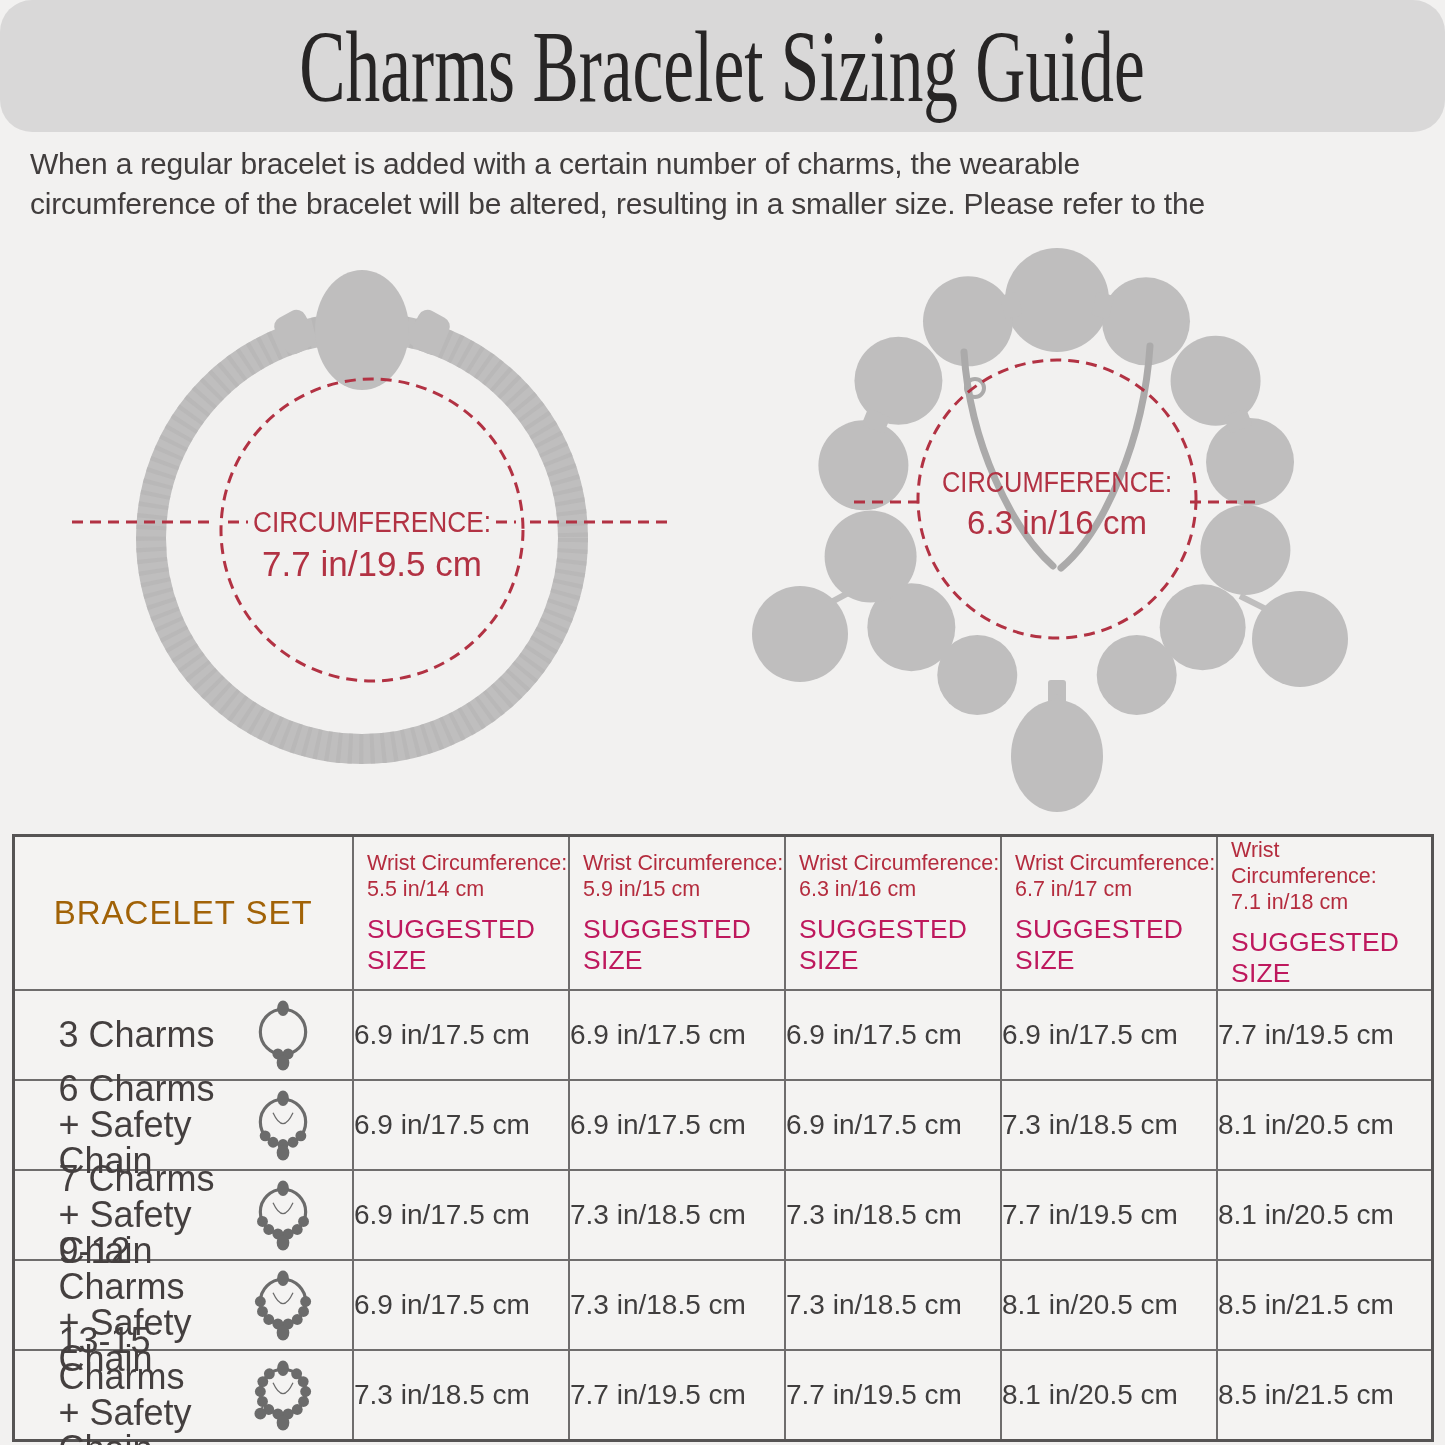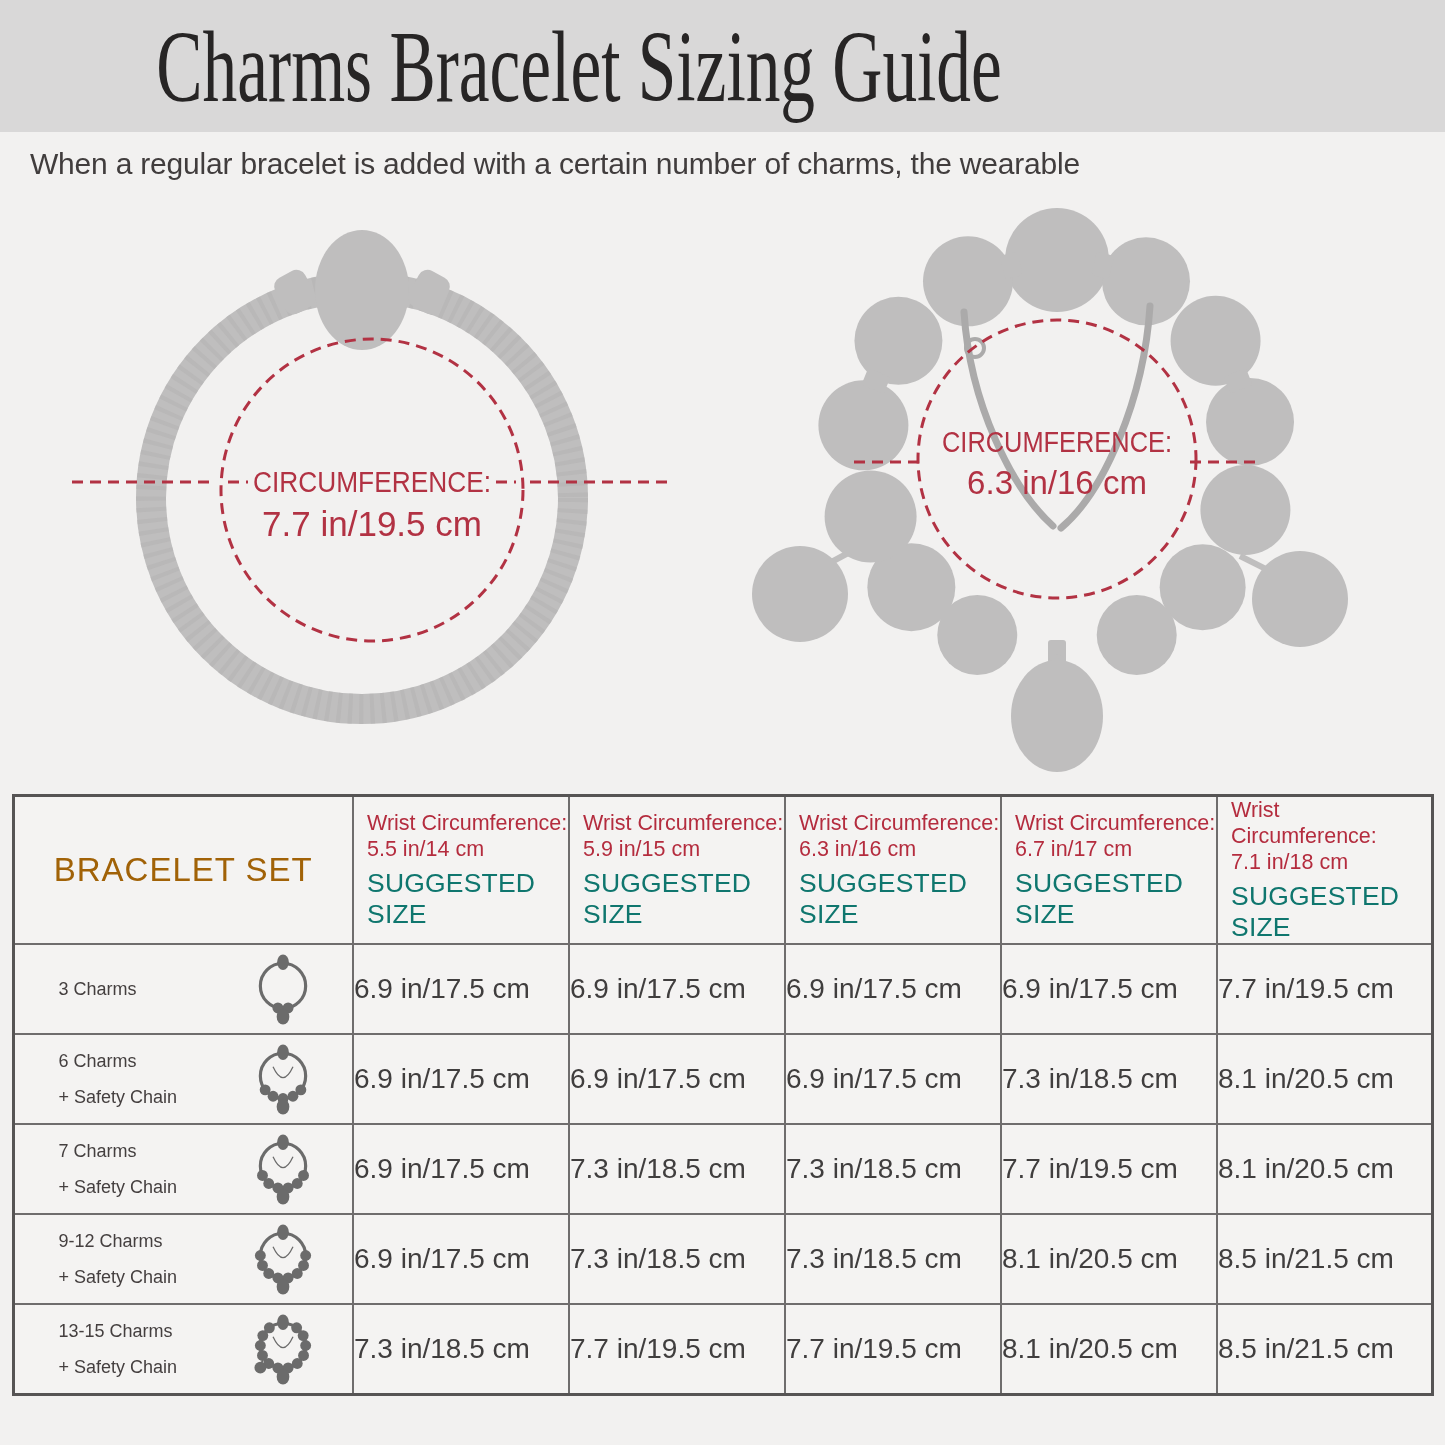--- a/index.html
+++ b/index.html
@@ -9,21 +9,21 @@
     --icon:#6b6b6b;
     --bg:#f2f1f0;
     --border:#6f6d6d;
   }
   html,body{margin:0;padding:0;}
   body{
     width:1445px;height:1445px;overflow:hidden;
     background:var(--bg);
     font-family:"Liberation Sans",sans-serif;
   }
-  .band{height:132px;background:#d9d8d8;display:flex;align-items:center;}
+  .band{height:132px;background:#d9d8d8;display:flex;align-items:center;justify-content:center;border-radius:32px;}
   .band h1{
     margin:0;font-family:"Liberation Serif",serif;font-weight:400;
     font-size:95px;color:#272525;transform:scale(0.73,1.08);white-space:nowrap;
   }
   .intro{margin:12px 12px 0 30px;color:#413d3d;font-size:30px;line-height:40px;letter-spacing:-0.2px;}
   .intro div{white-space:nowrap;}
   .figures{position:relative;height:600px;margin-top:10px;}
   .fig-left{position:absolute;left:42px;top:12px;}
   .fig-right{position:absolute;left:712px;top:0;}
   svg text{font-family:"Liberation Sans",sans-serif;fill:var(--red);}
@@ -41,37 +41,38 @@
   table{
     border-collapse:collapse;table-layout:fixed;width:1419px;margin:0 auto;
     background:#f4f3f2;border:3px solid #565454;
   }
   th,td{border:2px solid var(--border);padding:0;}
   th{height:96px;font-weight:400;}
   td{height:88px;}
   .firsthead{font-size:33px;color:#a16207;letter-spacing:1px;}
   .colhead{text-align:left;vertical-align:middle;padding-left:13px;}
   .wrist{color:#b42c3e;font-size:21.5px;line-height:26px;}
-  .sugg{font-size:26.5px;color:#0f766e;margin-top:6px;letter-spacing:.2px;}
+  .sugg{font-size:26.5px;color:#be185d;margin-top:12px;letter-spacing:.2px;}
   .valcell{text-align:left;font-size:28px;color:#403e3e;}
   .setwrap{display:flex;align-items:center;height:88px;}
-  .lbl{flex:1;padding-left:44px;font-size:18px;color:#443f3f;line-height:36px;}
+  .lbl{flex:1;padding-left:44px;font-size:36px;color:#443f3f;line-height:36px;}
   .row-icon{margin-right:40px;flex:none;}
 </style>
 </head>
 <body>
 
 <div class="page">
 
   <header class="band">
     <h1>Charms Bracelet Sizing Guide</h1>
   </header>
 
   <div class="intro">
     <div>When a regular bracelet is added with a certain number of charms, the wearable</div>
+    <div>circumference of the bracelet will be altered, resulting in a smaller size. Please refer to the</div>
   </div>
 
   <div class="figures">
 
     <svg class="fig-left" width="640" height="540" viewBox="0 0 640 540">
       <circle class="ring" cx="320" cy="292" r="211"></circle>
       <circle class="ringtex" cx="320" cy="292" r="211"></circle>
       <rect class="silh" x="236" y="66" width="34" height="40" rx="10" transform="rotate(-28 253 86)"></rect>
       <rect class="silh" x="370" y="66" width="34" height="40" rx="10" transform="rotate(28 387 86)"></rect>
       <ellipse class="silh" cx="320" cy="84" rx="47" ry="60"></ellipse>

